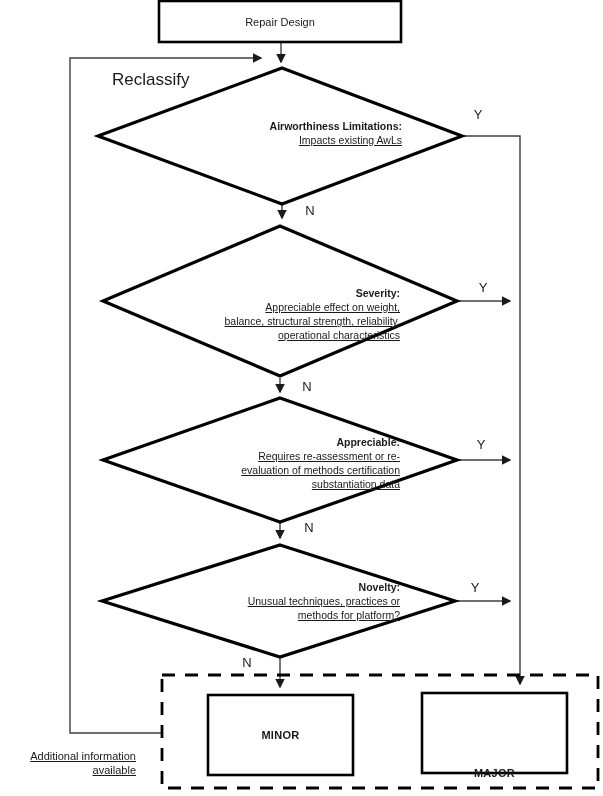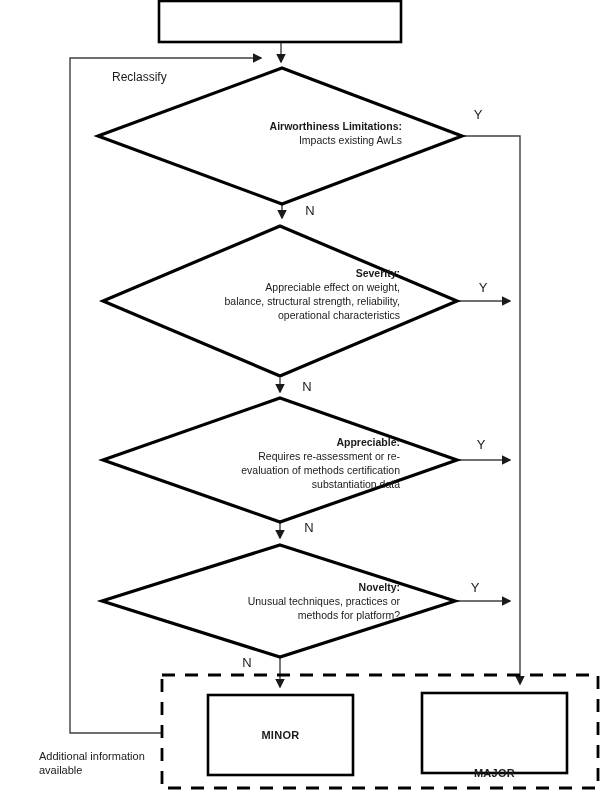--- a/index.html
+++ b/index.html
@@ -35,55 +35,54 @@
     left: 159px; top: 1px; width: 242px; height: 41px;
     font-size: 11px;
   }
   .decision-text {
     width: 240px;
     text-align: right;
     font-size: 10.5px;
     line-height: 14px;
   }
   .decision-title { font-weight: bold; }
-  .preline { white-space: pre-line; }
+  .preline { white-space: pre-line; text-decoration: underline; }
   .d1-text { left: 162px; top: 119px; }
-  .d2-text { left: 160px; top: 266px; }
+  .d2-text { left: 160px; top: 286px; }
   .d3-text { left: 160px; top: 435px; }
   .d4-text { left: 160px; top: 580px; }
   .branch-label {
     font-size: 13px;
     width: 18px;
     text-align: center;
   }
   .y1 { left: 469px; top: 107px; }
   .y2 { left: 474px; top: 280px; }
   .y3 { left: 472px; top: 437px; }
   .y4 { left: 466px; top: 580px; }
   .n1 { left: 301px; top: 203px; }
   .n2 { left: 298px; top: 379px; }
   .n3 { left: 300px; top: 520px; }
   .n4 { left: 238px; top: 655px; }
   .reclassify-label {
     left: 112px; top: 70px;
-    font-size: 12px;
+    font-size: 17px;
   }
   .outcome-label {
     font-weight: bold;
     font-size: 11px;
     letter-spacing: 0.3px;
   }
   .minor-label { left: 208px; top: 695px; width: 145px; height: 80px; }
   .major-label { left: 422px; top: 693px; width: 145px; height: 96px; margin-top: 32px; }
   .additional-info-label {
     left: 0px; top: 749px; width: 136px;
     font-size: 11px;
     line-height: 14px;
-    text-align: left;
-    margin-left: 39px;
+    text-align: right;
   }
 </style>
 </head>
 <body>
 
 <div id="stage">
 
   <svg id="shapes" width="603" height="796" viewBox="0 0 603 796">
     <defs>
       <marker id="arrow" viewBox="0 0 10 10" refX="8.5" refY="5" markerWidth="7" markerHeight="7" orient="auto-start-reverse">
@@ -107,20 +106,21 @@
     <rect x="159" y="1" width="242" height="41" fill="#ffffff" stroke="#000000" stroke-width="2.6"></rect>
     <rect x="208" y="695" width="145" height="80" fill="#ffffff" stroke="#000000" stroke-width="2.6"></rect>
     <rect x="422" y="693" width="145" height="80" fill="#ffffff" stroke="#000000" stroke-width="2.6"></rect>
 
     <polygon points="282,68 462,136 282,204 98,136" fill="#ffffff" stroke="#000000" stroke-width="3.2"></polygon>
     <polygon points="280,226 457,301 280,376 103,301" fill="#ffffff" stroke="#000000" stroke-width="3.2"></polygon>
     <polygon points="280,398 457,460 280,522 103,460" fill="#ffffff" stroke="#000000" stroke-width="3.2"></polygon>
     <polygon points="280,545 455,601 280,657 102,601" fill="#ffffff" stroke="#000000" stroke-width="3.2"></polygon>
   </svg>
 
+  <div class="txt start-label center-flex">Repair Design</div>
 
   <div class="txt decision-text d1-text">
     <div class="decision-title">Airworthiness Limitations:</div>
     <div class="preline">Impacts existing AwLs</div>
   </div>
 
   <div class="txt decision-text d2-text">
     <div class="decision-title">Severity:</div>
     <div class="preline">Appreciable effect on weight,
 balance, structural strength, reliability,

